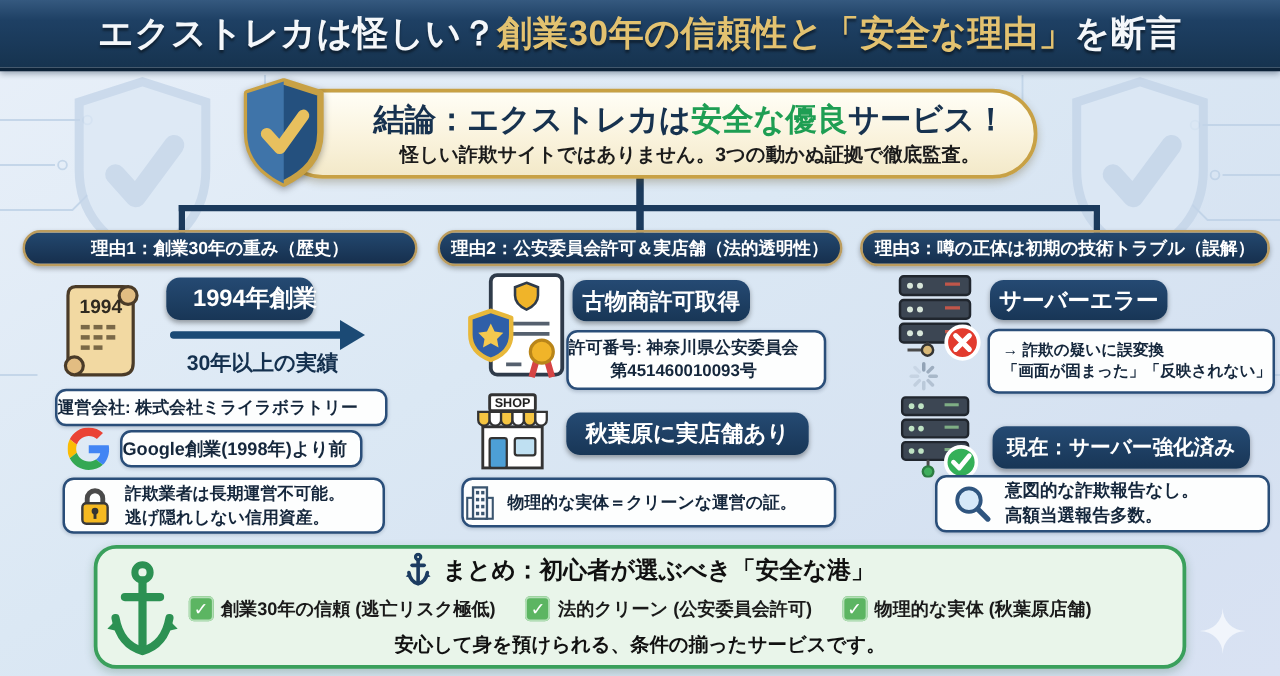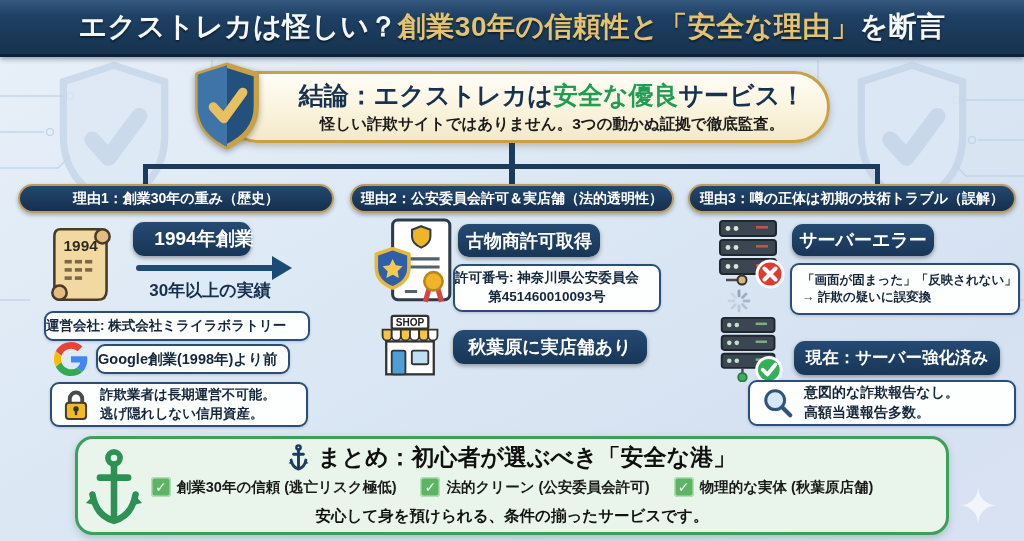--- a/index.html
+++ b/index.html
@@ -63,21 +63,21 @@
     border-left:20px solid #1b4a75; border-top:12px solid transparent; border-bottom:12px solid transparent; }
   .track-label { position:absolute; left:118px; top:279px; width:184px; text-align:center;
     font-size:17px; font-weight:800; color:#14304e; z-index:3; }
   .two-line { display:flex; flex-direction:column; line-height:1.4; white-space:nowrap; }
 
   
   .summary { position:absolute; left:75px; top:436px; width:874px; height:99px; z-index:3;
     background:#e9f5ea; border:3px solid #3aa05c; border-radius:18px; box-shadow:0 3px 7px rgba(40,100,60,.25); }
   .sum-title { position:absolute; left:200px; top:442px; width:624px; z-index:4;
     display:flex; align-items:center; justify-content:center; gap:9px;
-    font-size:23px; font-weight:800; color:#101010; white-space:nowrap; }
+    font-size:19px; font-weight:800; color:#101010; white-space:nowrap; }
   .sum-checks { position:absolute; left:140px; top:477px; width:744px; z-index:4;
     display:flex; align-items:center; justify-content:center; gap:24px; }
   .check-item { display:flex; align-items:center; gap:6px; font-size:14.5px; font-weight:800; color:#1a1a1a; white-space:nowrap; }
   .check-sq { width:20px; height:20px; background:#5cb562; border-radius:4px; color:#fff; font-size:14px; font-weight:800;
     display:flex; align-items:center; justify-content:center; box-shadow:inset 0 0 0 1.5px #b4dfb7; }
   .sum-footer { position:absolute; left:150px; top:506px; width:724px; text-align:center; z-index:4;
     font-size:15.5px; font-weight:800; color:#111; white-space:nowrap; }
 </style>
 </head>
 <body>
@@ -212,20 +212,38 @@
       <path d="M18 17 h10 v7 a5 5 0 0 1 -10 0 z" fill="#fff"></path>
       <path d="M28 17 h10 v7 a5 5 0 0 1 -10 0 z" fill="#f5c542"></path>
       <path d="M38 17 h10 v7 a5 5 0 0 1 -10 0 z" fill="#fff"></path>
       <path d="M48 17 h10 v7 a5 5 0 0 1 -10 0 z" fill="#f5c542"></path>
       <path d="M58 17 h10 v7 a5 5 0 0 1 -10 0 z" fill="#fff"></path>
     </g>
     <rect x="18" y="40" width="15" height="26" rx="2" fill="#4d9fd6" stroke="#333" stroke-width="2"></rect>
     <rect x="40" y="40" width="18" height="15" rx="2" fill="#bfe0f2" stroke="#333" stroke-width="2"></rect>
   </svg>
   <div class="badge" style="left:453px;top:330px;width:194px;height:34px;font-size:18px;">秋葉原に実店舗あり</div>
+  <div class="white-box" style="left:369px;top:382px;width:300px;height:40px;gap:9px;font-size:13.5px;">
+    <svg style="width:26px;height:30px;flex:none;" viewBox="0 0 28 32">
+      <rect x="3" y="12" width="6" height="18" fill="#fbfdff" stroke="#3a556f" stroke-width="1.8"></rect>
+      <rect x="19" y="12" width="6" height="18" fill="#fbfdff" stroke="#3a556f" stroke-width="1.8"></rect>
+      <rect x="8" y="3" width="12" height="27" fill="#fbfdff" stroke="#3a556f" stroke-width="2"></rect>
+      <g fill="#3a556f">
+        <rect x="10.5" y="6" width="2.8" height="3"></rect>
+          <rect x="15" y="6" width="2.8" height="3"></rect>
+        <rect x="10.5" y="12" width="2.8" height="3"></rect>
+          <rect x="15" y="12" width="2.8" height="3"></rect>
+        <rect x="10.5" y="18" width="2.8" height="3"></rect>
+          <rect x="15" y="18" width="2.8" height="3"></rect>
+        <rect x="10.5" y="24" width="2.8" height="3"></rect>
+          <rect x="15" y="24" width="2.8" height="3"></rect>
+      </g>
+    </svg>
+    <span>物理的な実体＝クリーンな運営の証。</span>
+  </div>
 
   <svg class="icon-abs" style="left:712px;top:219px;width:76px;height:70px;" viewBox="0 0 76 70">
     <g>
       <rect x="8" y="2" width="56" height="15" rx="3" fill="#3c4653" stroke="#20262e" stroke-width="2"></rect>
       <rect x="8" y="21" width="56" height="15" rx="3" fill="#3c4653" stroke="#20262e" stroke-width="2"></rect>
       <rect x="8" y="40" width="56" height="15" rx="3" fill="#3c4653" stroke="#20262e" stroke-width="2"></rect>
       <g fill="#d8e6da">
         <circle cx="16" cy="9.5" r="2.4"></circle>
           <circle cx="24" cy="9.5" r="2.4"></circle>
         <circle cx="16" cy="28.5" r="2.4"></circle>
@@ -252,22 +270,22 @@
       <line x1="19" y1="19" x2="15.5" y2="15.5" opacity="0.5"></line>
       <line x1="12" y1="22" x2="12" y2="17" opacity="0.4"></line>
       <line x1="5" y1="19" x2="8.5" y2="15.5" opacity="0.3"></line>
       <line x1="2" y1="12" x2="7" y2="12" opacity="0.25"></line>
       <line x1="5" y1="5" x2="8.5" y2="8.5" opacity="0.2"></line>
     </g>
   </svg>
   <div class="badge" style="left:792px;top:224px;width:142px;height:32px;font-size:18px;">サーバーエラー</div>
   <div class="white-box" style="left:790px;top:263px;width:230px;height:52px;justify-content:flex-start;padding-left:10px;font-size:12.5px;">
     <div class="two-line">
+      <span>→ 詐欺の疑いに誤変換</span>
       <span>「画面が固まった」「反映されない」</span>
-      <span>→ 詐欺の疑いに誤変換</span>
     </div>
   </div>
   <svg class="icon-abs" style="left:712px;top:316px;width:76px;height:66px;" viewBox="0 0 76 70">
     <g>
       <rect x="8" y="2" width="56" height="15" rx="3" fill="#3c4653" stroke="#20262e" stroke-width="2"></rect>
       <rect x="8" y="21" width="56" height="15" rx="3" fill="#3c4653" stroke="#20262e" stroke-width="2"></rect>
       <rect x="8" y="40" width="56" height="15" rx="3" fill="#3c4653" stroke="#20262e" stroke-width="2"></rect>
       <g fill="#bfe3c4">
         <circle cx="16" cy="9.5" r="2.4"></circle>
           <circle cx="24" cy="9.5" r="2.4"></circle>

